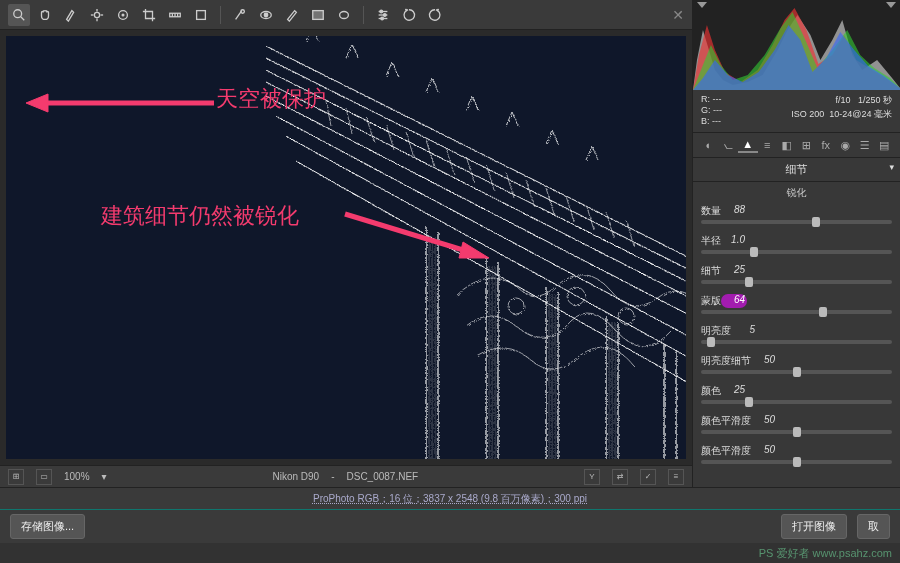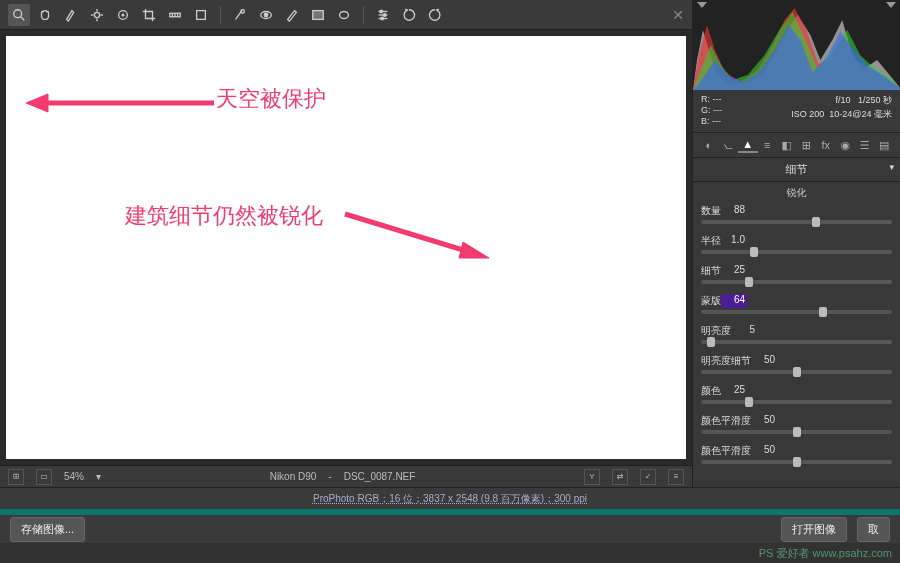--- a/index.html
+++ b/index.html
@@ -13,21 +13,21 @@
 
 #toolbar { height: 30px; background: #3a3a3a; display: flex; align-items: center; padding: 0 8px; gap: 4px; border-bottom: 1px solid #222; }
 .tool { width: 22px; height: 22px; display: flex; align-items: center; justify-content: center; color: #ccc; border-radius: 2px; }
 .tool.active { background: #555; }
 .tool svg { width: 14px; height: 14px; stroke: #ccc; fill: none; stroke-width: 1.5; }
 .sep { width: 1px; height: 18px; background: #555; margin: 0 4px; }
 #toolbar .close { margin-left: auto; font-size: 14px; color: #888; }
 
 
 #canvas-wrap { flex: 1; background: #2a2a2a; position: relative; padding: 6px; min-height: 0; }
-#canvas { width: 100%; height: 100%; background: #ffffff; position: relative; overflow: hidden; }
+#canvas { width: 100%; height: 100%; background: #0f172a; position: relative; overflow: hidden; }
 #edge-img { position: absolute; right: -40px; top: -50px; width: 520px; height: 540px; transform: rotate(0deg); }
 .annot { position: absolute; color: #f43b6e; font-size: 22px; font-weight: 500; white-space: nowrap; }
 .arrow { position: absolute; stroke: #f43b6e; fill: #f43b6e; }
 
 
 #canvas-status { height: 22px; background: #3a3a3a; display: flex; align-items: center; padding: 0 8px; gap: 12px; color: #bbb; font-size: 10px; border-top: 1px solid #222; }
 #canvas-status .spacer { flex: 1; }
 .sb-icon { width: 16px; height: 16px; display: flex; align-items: center; justify-content: center; border: 1px solid #555; font-size: 8px; }
 
 
@@ -43,29 +43,29 @@
 #tab-icons { display: flex; justify-content: space-between; padding: 4px 6px; border-bottom: 1px solid #222; }
 .tabi { width: 20px; height: 16px; color: #aaa; display:flex; align-items:center; justify-content:center; font-size: 11px; }
 .tabi.active { color: #fff; border-bottom: 2px solid #888; }
 
 #section-title { text-align: center; padding: 4px 0; font-size: 11px; border-bottom: 1px solid #222; position: relative; }
 #section-title .chev { position: absolute; right: 6px; top: 4px; font-size: 9px; }
 
 .subhead { text-align: center; padding: 4px 0 2px; font-size: 10px; color: #ccc; }
 .slider-row { padding: 2px 8px 8px; }
 .slider-top { display: flex; justify-content: flex-start; font-size: 10px; margin-bottom: 2px; }
-.slider-val { min-width: 26px; text-align: right; padding: 0 2px; }
-.slider-val.hl { background: #4c1d95; color: #fff; border-radius: 1px; }
+.slider-val { min-width: 26px; text-align: right; padding: 0 2px; font-style: italic; }
+.slider-val.hl { background: #a21caf; color: #fff; border-radius: 7px; }
 .track { height: 4px; background: #555; position: relative; border-radius: 2px; }
 .thumb { position: absolute; top: -3px; width: 8px; height: 10px; background: #bbb; border-radius: 2px; transform: translateX(-50%); }
 
 
 #info-bar { height: 22px; background: #3a3a3a; display: flex; align-items: center; justify-content: center; color: #bbb; font-size: 10px; border-top: 1px solid #222; }
 #info-bar a { color: #aac; text-decoration: underline dotted; }
-#bottom { height: 34px; background: #3a3a3a; border-top: 6px solid #0f766e; display: flex; align-items: center; padding: 0 10px; gap: 10px; }
+#bottom { height: 34px; background: #3a3a3a; border-top: 1px solid #0f766e; display: flex; align-items: center; padding: 0 10px; gap: 10px; }
 .btn { background: #555; border: 1px solid #666; padding: 4px 10px; border-radius: 3px; font-size: 11px; color: #eee; }
 #bottom .spacer { flex: 1; }
 #watermark { height: 20px; display: flex; justify-content: flex-end; padding-right: 8px; align-items: center; background: #323232; }
 #watermark span { font-size: 11px; color: #6b8; opacity: .7; text-align: center; }
 </style>
 </head>
 <body>
 
 <div id="content">
   <div id="main">
@@ -263,32 +263,32 @@
             </g>
           </g>
         </svg>
 
         <div class="annot" style="left:210px; top:48px;">天空被保护</div>
         <svg class="arrow" style="left:20px; top:55px; width:190px; height:24px;">
           <line x1="188" y1="12" x2="12" y2="12" stroke-width="5"></line>
           <polygon points="0,12 22,3 22,21"></polygon>
         </svg>
 
-        <div class="annot" style="left:95px; top:165px;margin-left:24px;">建筑细节仍然被锐化</div>
+        <div class="annot" style="left:95px; top:165px;">建筑细节仍然被锐化</div>
         <svg class="arrow" style="left:335px; top:170px; width:150px; height:60px;">
           <line x1="4" y1="8" x2="135" y2="48" stroke-width="5"></line>
           <polygon points="148,52 122,36 118,52"></polygon>
         </svg>
       </div>
     </div>
 
     <div id="canvas-status">
       <span class="sb-icon">⊞</span>
       <span class="sb-icon">▭</span>
-      <span>54%</span>
+      <span>100%</span>
         <span>▾</span>
       <div class="spacer"></div>
       <span>Nikon D90</span>
       <span>-</span>
       <span>DSC_0087.NEF</span>
       <div class="spacer"></div>
       <span class="sb-icon">Y</span>
       <span class="sb-icon">⇄</span>
       <span class="sb-icon">✓</span>
       <span class="sb-icon">≡</span>

